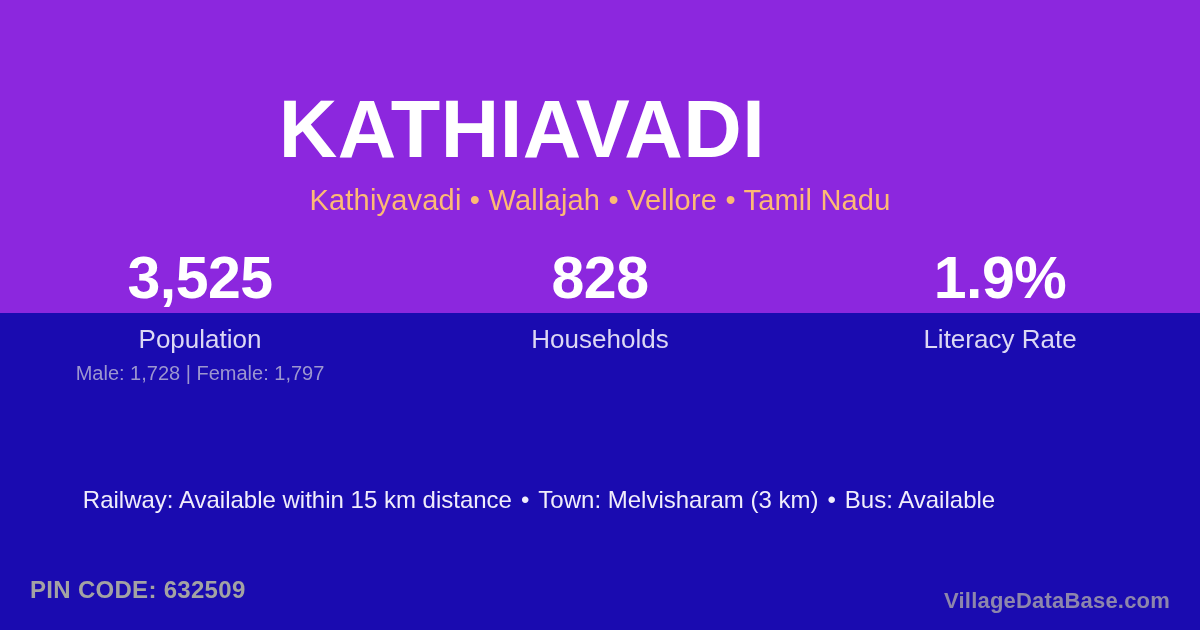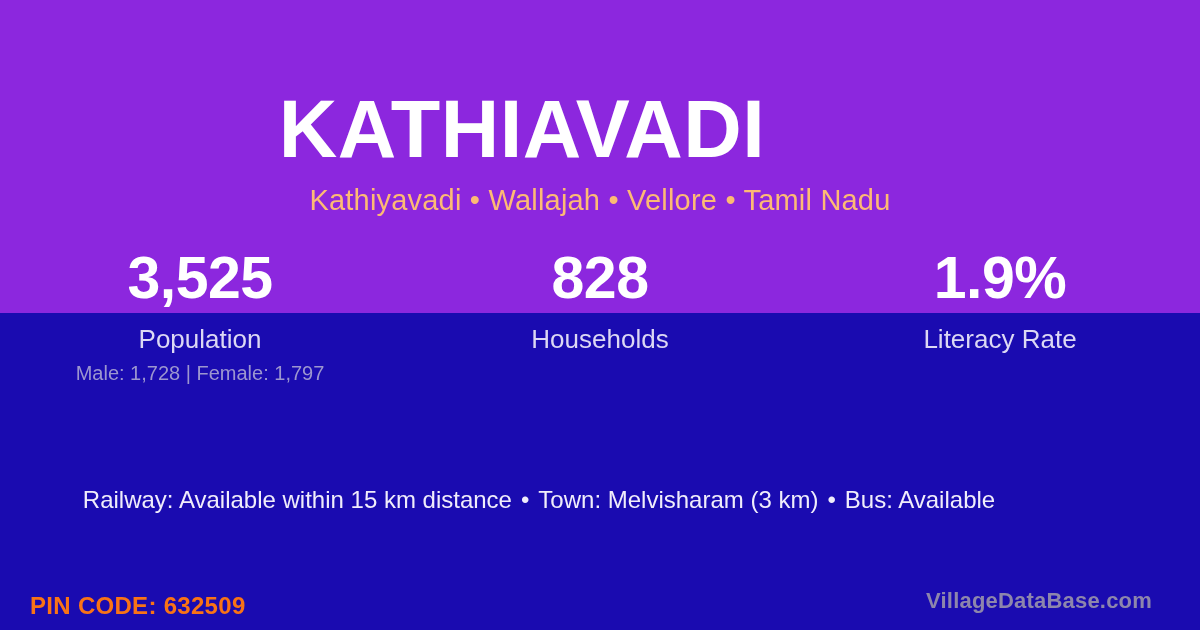--- a/index.html
+++ b/index.html
@@ -121,28 +121,27 @@
   }
 
   
   #footer-pin {
     position: absolute;
     left: 30px;
     top: 574px;
     font-size: 24px;
     line-height: 32px;
     font-weight: 700;
-    color: #f97316;
+    color: #a3a3a3;
     letter-spacing: 0.3px;
     white-space: nowrap;
-    margin-top: 16px;
   }
   #footer-brand {
     position: absolute;
-    right: 48px;
+    right: 30px;
     top: 586px;
     font-size: 22px;
     line-height: 30px;
     font-weight: 700;
     color: #8d86ac;
     letter-spacing: 0.2px;
     white-space: nowrap;
   }
 </style>
 </head>

